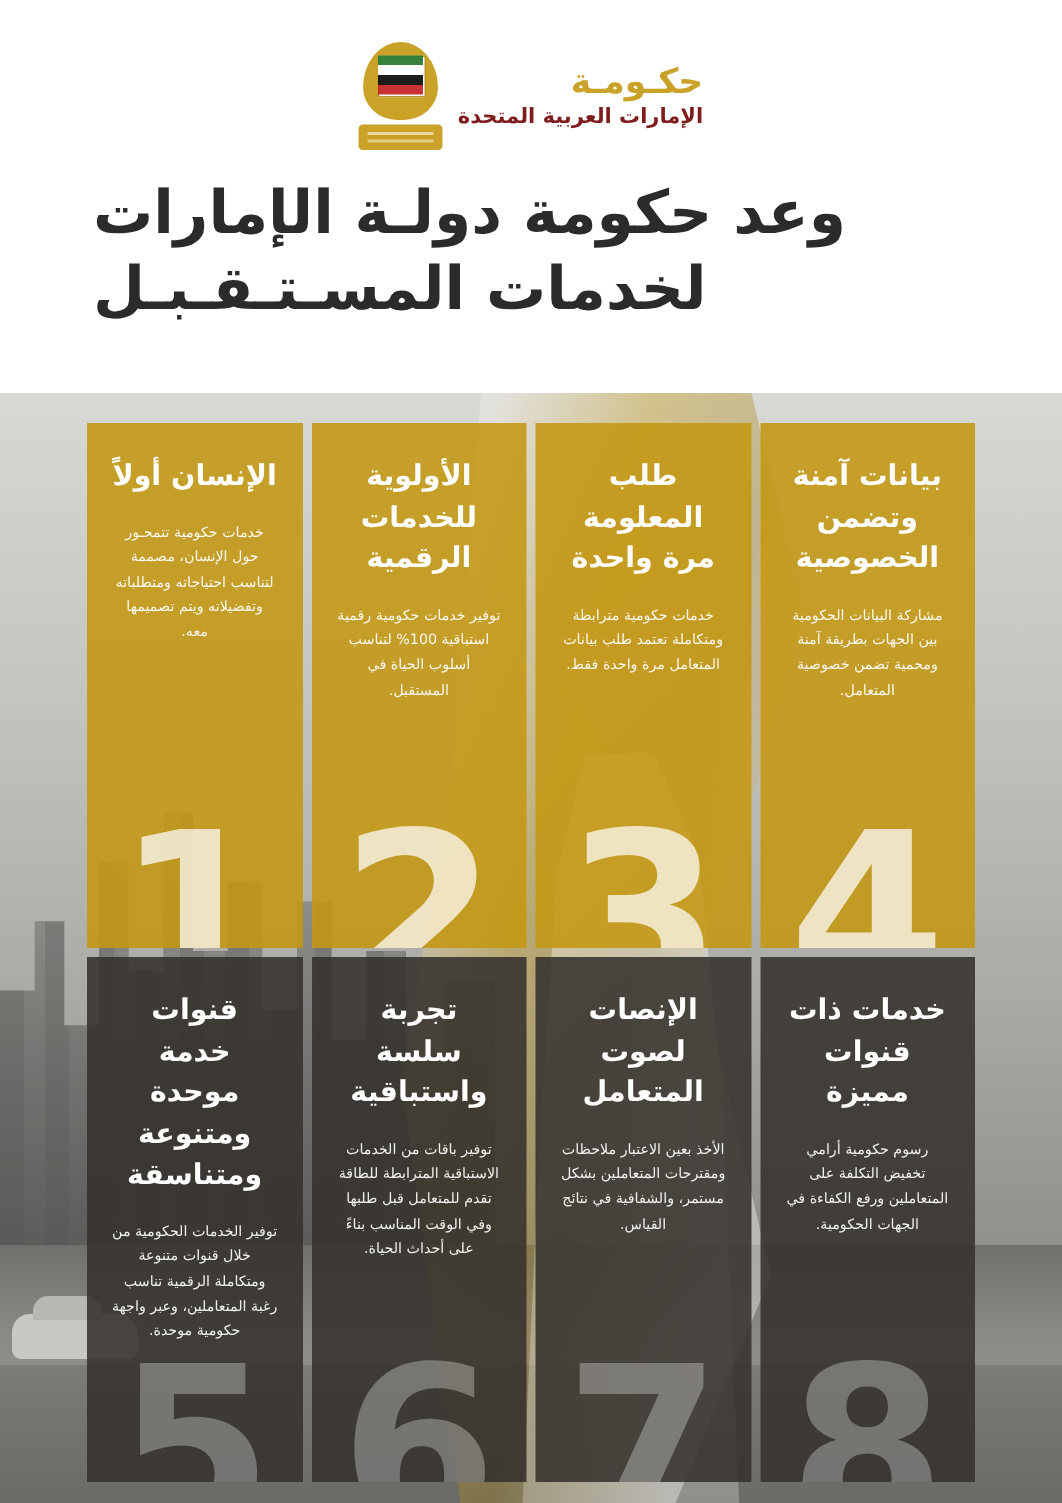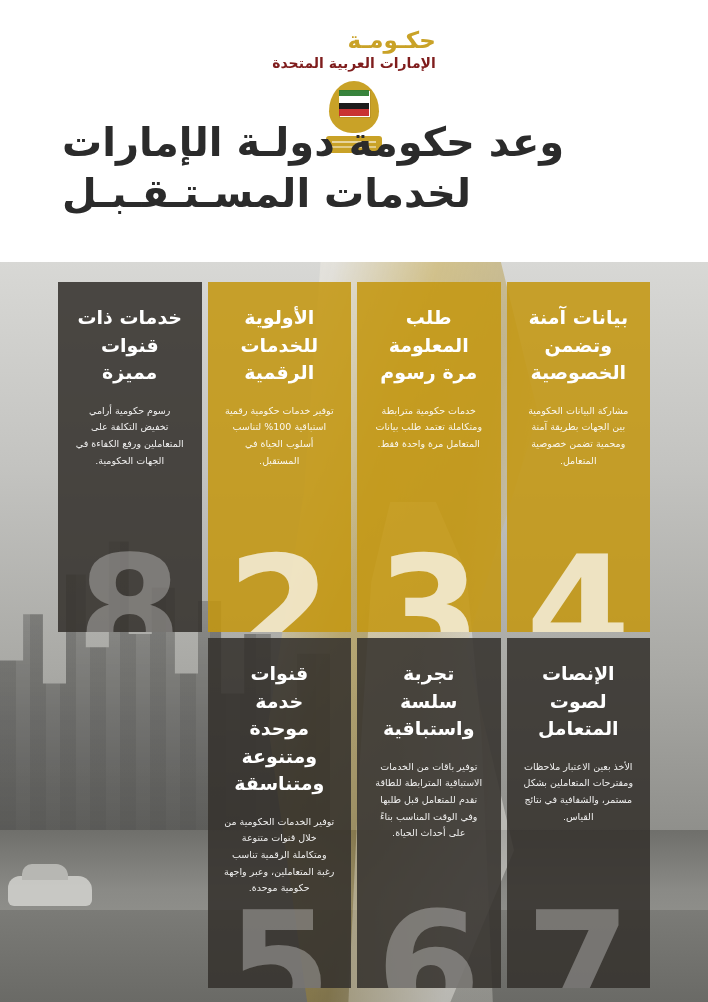--- a/index.html
+++ b/index.html
@@ -24,21 +24,21 @@
     top: 0; left: 0;
     width: 708px;
     height: 262px;
     background: #ffffff;
   }
   .emblem-row {
     position: absolute;
     top: 28px; left: 0;
     width: 708px;
     display: flex;
-    flex-direction: column;
+    flex-direction: row;
     align-items: center;
     justify-content: center;
     gap: 10px;
   }
   .emblem {
     width: 56px;
     height: 74px;
     position: relative;
     flex: 0 0 auto;
   }
@@ -281,31 +281,36 @@
 
   <div class="grid">
 
     <div class="card">
       <div class="card-title">بيانات آمنة وتضمن الخصوصية</div>
       <div class="card-desc">مشاركة البيانات الحكومية بين الجهات بطريقة آمنة ومحمية تضمن خصوصية المتعامل.</div>
       <div class="card-num">4</div>
     </div>
 
     <div class="card">
-      <div class="card-title">طلب المعلومة مرة رسوم</div>
+      <div class="card-title">طلب المعلومة مرة واحدة</div>
       <div class="card-desc">خدمات حكومية مترابطة ومتكاملة تعتمد طلب بيانات المتعامل مرة واحدة فقط.</div>
       <div class="card-num">3</div>
     </div>
 
     <div class="card">
       <div class="card-title">الأولوية للخدمات الرقمية</div>
       <div class="card-desc">توفير خدمات حكومية رقمية استباقية 100% لتناسب أسلوب الحياة في المستقبل.</div>
       <div class="card-num">2</div>
     </div>
 
+    <div class="card">
+      <div class="card-title">الإنسان أولاً</div>
+      <div class="card-desc">خدمات حكومية تتمحـور حول الإنسان، مصممة لتناسب احتياجاته ومتطلباته وتفضيلاته ويتم تصميمها معه.</div>
+      <div class="card-num">1</div>
+    </div>
 
     <div class="card dark">
       <div class="card-title">خدمات ذات قنوات مميزة</div>
       <div class="card-desc">رسوم حكومية أرامي تخفيض التكلفة على المتعاملين ورفع الكفاءة في الجهات الحكومية.</div>
       <div class="card-num">8</div>
     </div>
 
     <div class="card dark">
       <div class="card-title">الإنصات لصوت المتعامل</div>
       <div class="card-desc">الأخذ بعين الاعتبار ملاحظات ومقترحات المتعاملين بشكل مستمر، والشفافية في نتائج القياس.</div>

